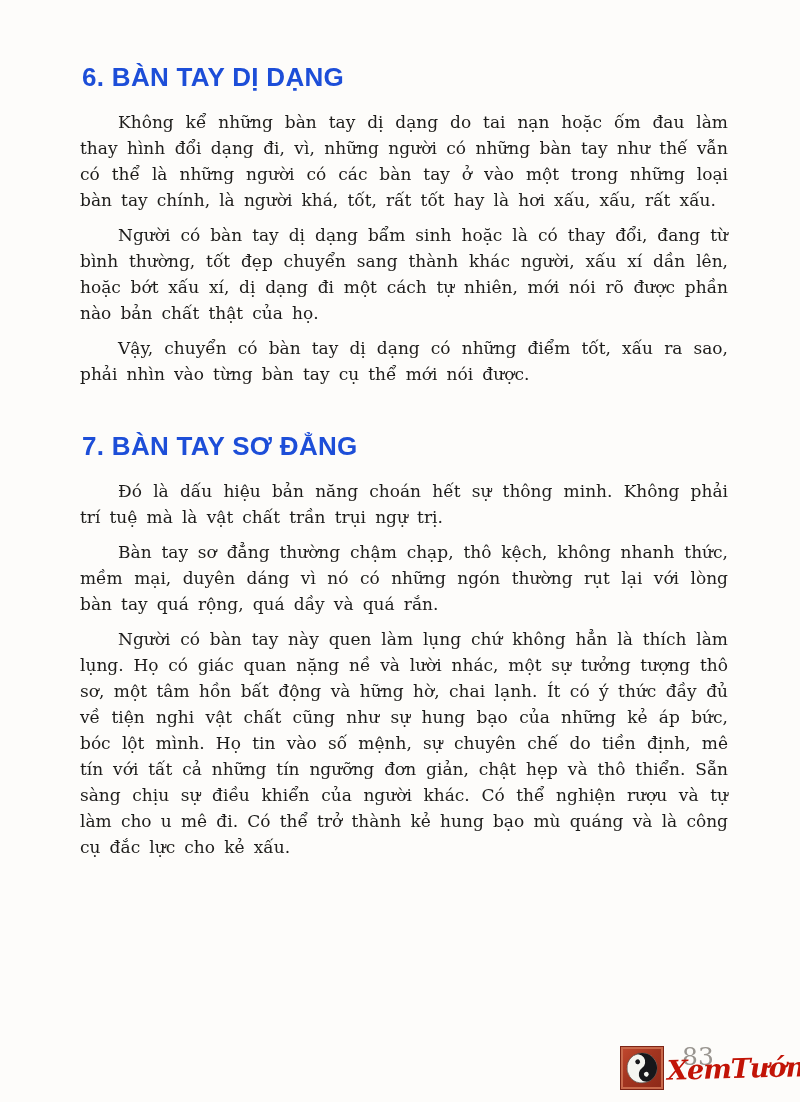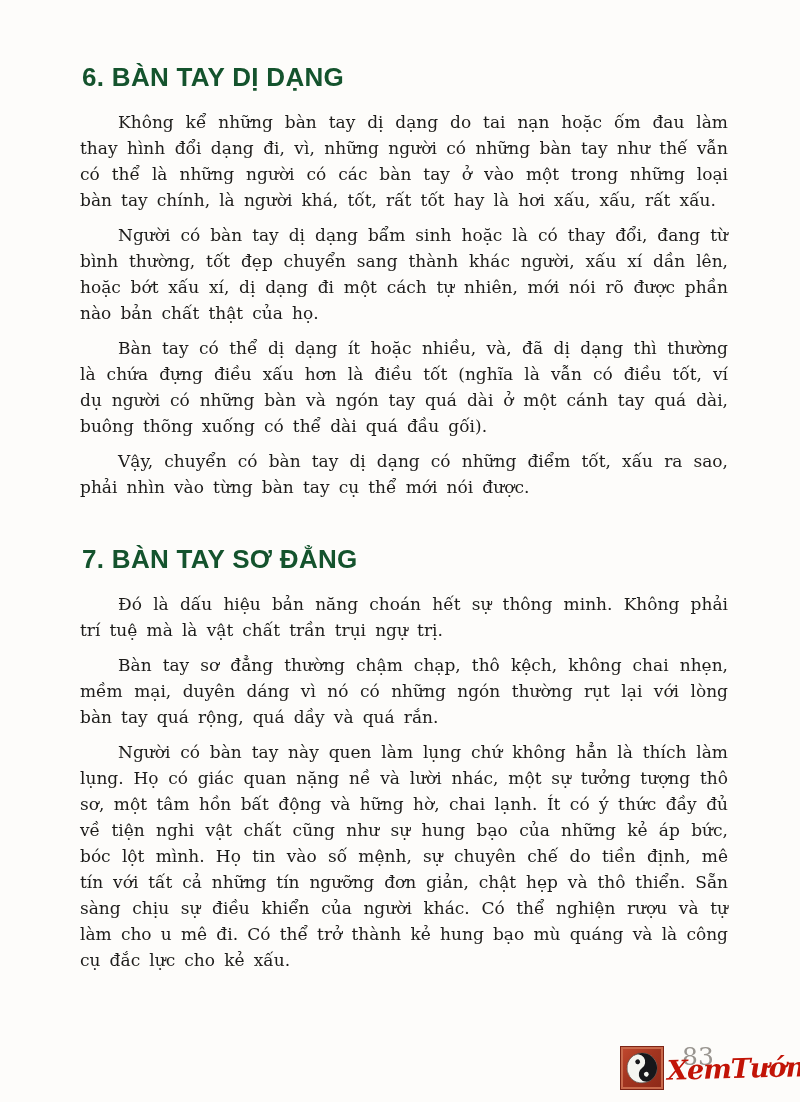--- a/index.html
+++ b/index.html
@@ -16,21 +16,21 @@
     position: absolute;
     top: 62px;
     left: 80px;
     width: 648px;
   }
   .section-heading {
     font-family: "Liberation Sans", sans-serif;
     font-weight: 700;
     font-size: 26px;
     letter-spacing: 0.3px;
-    color: #14532d;
+    color: #1d4ed8;
     margin: 0 0 16px 2px;
   }
   .section-heading.second { margin-top: 44px; }
   .para {
     font-size: 17px;
     line-height: 26px;
     text-align: justify;
     text-indent: 38px;
     word-spacing: 0.22em;
     margin: 0 0 9px 0;
@@ -86,26 +86,25 @@
 </style>
 </head>
 <body>
 
 <div class="page">
   <div class="content">
 
     <h2 class="section-heading">6. BÀN TAY DỊ DẠNG</h2>
     <p class="para">Không kể những bàn tay dị dạng do tai nạn hoặc ốm đau làm thay hình đổi dạng đi, vì, những người có những bàn tay như thế vẫn có thể là những người có các bàn tay ở vào một trong những loại bàn tay chính, là người khá, tốt, rất tốt hay là hơi xấu, xấu, rất xấu.</p>
     <p class="para">Người có bàn tay dị dạng bẩm sinh hoặc là có thay đổi, đang từ bình thường, tốt đẹp chuyển sang thành khác người, xấu xí dần lên, hoặc bớt xấu xí, dị dạng đi một cách tự nhiên, mới nói rõ được phần nào bản chất thật của họ.</p>
-    <p class="para">Bàn tay có thể dị dạng ít hoặc nhiều, và, đã dị dạng thì thường là chứa đựng điều xấu hơn là điều tốt (nghĩa là vẫn có điều tốt, ví dụ người có những bàn và ngón tay quá dài ở một cánh tay quá dài, buông thõng xuống có thể dài quá đầu gối).</p>
     <p class="para">Vậy, chuyển có bàn tay dị dạng có những điểm tốt, xấu ra sao, phải nhìn vào từng bàn tay cụ thể mới nói được.</p>
 
     <h2 class="section-heading second">7. BÀN TAY SƠ ĐẲNG</h2>
     <p class="para">Đó là dấu hiệu bản năng choán hết sự thông minh. Không phải trí tuệ mà là vật chất trần trụi ngự trị.</p>
-    <p class="para">Bàn tay sơ đẳng thường chậm chạp, thô kệch, không chai nhẹn, mềm mại, duyên dáng vì nó có những ngón thường rụt lại với lòng bàn tay quá rộng, quá dầy và quá rắn.</p>
+    <p class="para">Bàn tay sơ đẳng thường chậm chạp, thô kệch, không nhanh thức, mềm mại, duyên dáng vì nó có những ngón thường rụt lại với lòng bàn tay quá rộng, quá dầy và quá rắn.</p>
     <p class="para">Người có bàn tay này quen làm lụng chứ không hẳn là thích làm lụng. Họ có giác quan nặng nề và lười nhác, một sự tưởng tượng thô sơ, một tâm hồn bất động và hững hờ, chai lạnh. Ít có ý thức đầy đủ về tiện nghi vật chất cũng như sự hung bạo của những kẻ áp bức, bóc lột mình. Họ tin vào số mệnh, sự chuyên chế do tiền định, mê tín với tất cả những tín ngưỡng đơn giản, chật hẹp và thô thiển. Sẵn sàng chịu sự điều khiển của người khác. Có thể nghiện rượu và tự làm cho u mê đi. Có thể trở thành kẻ hung bạo mù quáng và là công cụ đắc lực cho kẻ xấu.</p>
 
   </div>
 
   <div class="watermark">
     <span class="page-number">83</span>
     <span class="logo-box">
       <span>
         <svg viewBox="0 0 100 100" width="32" height="32" style="transform:rotate(-35deg);display:block">
           <circle cx="50" cy="50" r="47" fill="#f5f5f0" stroke="#55504a" stroke-width="2"></circle>

